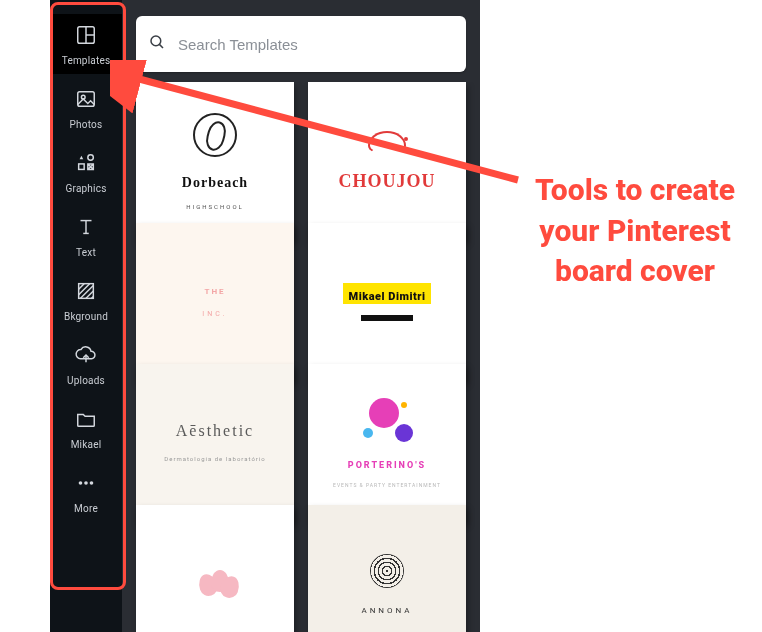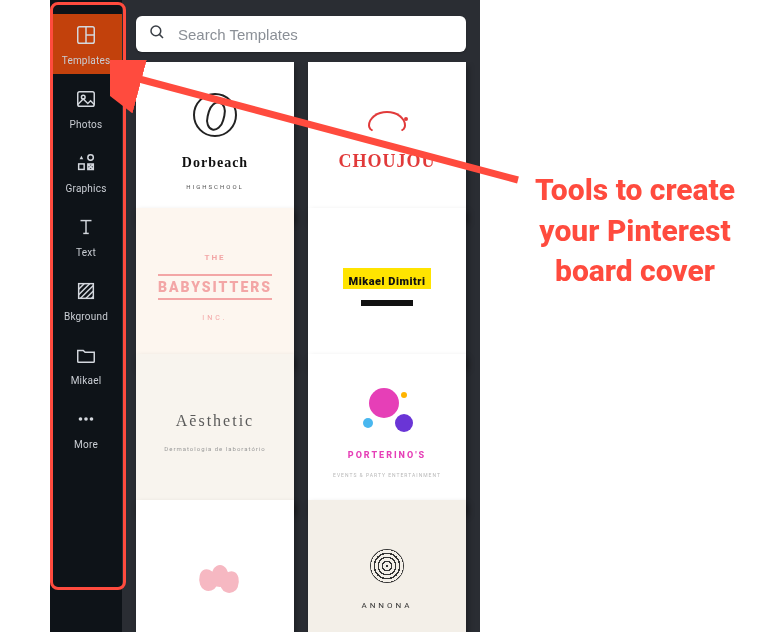--- a/index.html
+++ b/index.html
@@ -1,26 +1,26 @@
 <!DOCTYPE html>
 <html><head>
 <meta charset="utf-8">
 <style>
   html,body{margin:0;padding:0;background:#fff;font-family:-apple-system,BlinkMacSystemFont,"Segoe UI",Roboto,Helvetica,Arial,sans-serif;}
   .stage{position:relative;width:762px;height:632px;overflow:hidden;}
   .app{position:absolute;left:50px;top:0;width:430px;height:632px;background:#2a2d33;display:flex;}
   .sidebar{width:72px;background:#0e1318;display:flex;flex-direction:column;align-items:center;padding-top:14px;gap:4px;}
   .sb-item{width:72px;display:flex;flex-direction:column;align-items:center;justify-content:center;gap:5px;padding:10px 0 8px 0;cursor:pointer;color:#c9cdd3;}
-  .sb-item.active{background:#c2410c;}
+  .sb-item.active{background:#000000;}
   .sb-label{font-size:10px;letter-spacing:.2px;}
   .sb-icon svg{width:22px;height:22px;stroke:#d4d8de;fill:none;stroke-width:1.6;}
   .sb-icon.dots svg circle{fill:#d4d8de;stroke:none;}
   .panel{flex:1;background:#2a2d33;display:flex;flex-direction:column;}
   .search-wrap{padding:16px 14px 10px 14px;}
-  .search{display:flex;align-items:center;gap:10px;background:#fff;border-radius:6px;height:36px;padding:0 12px;box-shadow:0 1px 2px rgba(0,0,0,.25);}
+  .search{display:flex;align-items:center;gap:10px;background:#fff;border-radius:6px;height:56px;padding:0 12px;box-shadow:0 1px 2px rgba(0,0,0,.25);}
   .search input{border:none;outline:none;font-size:15px;color:#333;flex:1;background:transparent;}
   .search input::placeholder{color:#8a8f96;}
   .mag svg{width:18px;height:18px;stroke:#3a3f46;fill:none;stroke-width:2;}
   .grid{flex:1;overflow:hidden;padding:0 14px;display:grid;grid-template-columns:1fr 1fr;gap:14px;align-content:start;}
   .tile{background:#fff;aspect-ratio:1/1;display:flex;align-items:center;justify-content:center;box-shadow:2px 4px 6px rgba(0,0,0,.35);position:relative;overflow:hidden;}
   .tile-inner{display:flex;flex-direction:column;align-items:center;justify-content:center;gap:12px;text-align:center;padding:8px;}
   
   .t-dorbeach .logo{width:40px;height:40px;border:2px solid #222;border-radius:50%;position:relative;}
   .t-dorbeach .logo::before{content:"";position:absolute;left:12px;top:6px;width:14px;height:26px;border:2px solid #222;border-radius:10px 10px 10px 10px / 14px 14px 14px 14px;transform:rotate(15deg);}
   .t-dorbeach .title{font-family:"Times New Roman",serif;font-weight:700;letter-spacing:1px;font-size:14px;color:#111;margin-top:6px;}
@@ -125,20 +125,30 @@
               <line x1="4" y1="10" x2="10" y2="4"></line>
               <line x1="4" y1="16" x2="16" y2="4"></line>
               <line x1="6" y1="20" x2="20" y2="6"></line>
               <line x1="12" y1="20" x2="20" y2="12"></line>
               <line x1="18" y1="20" x2="20" y2="18"></line>
             </svg>
         </span>
         <span class="sb-label">Bkground</span>
       </div>
 
+      <div class="sb-item">
+        <span class="sb-icon">
+          <svg viewBox="0 0 24 24">
+              <path d="M6 16 a5 5 0 0 1 .5-10 a6 6 0 0 1 11 2 a4 4 0 0 1 .5 8 H6z"></path>
+              <line x1="12" y1="12" x2="12" y2="20"></line>
+              <polyline points="9 15 12 12 15 15"></polyline>
+            </svg>
+        </span>
+        <span class="sb-label">Uploads</span>
+      </div>
 
       <div class="sb-item">
         <span class="sb-icon">
           <svg viewBox="0 0 24 24">
               <path d="M3 7 h6 l2 2 h10 v10 a1 1 0 0 1 -1 1 H4 a1 1 0 0 1 -1 -1 Z"></path>
             </svg>
         </span>
         <span class="sb-label">Mikael</span>
       </div>
 
@@ -181,21 +191,20 @@
         <div class="tile t-choujou">
           <div class="tile-inner">
             <div class="shrimp"></div>
             <div class="title">CHOUJOU</div>
           </div>
         </div>
 
         <div class="tile t-baby">
           <div class="tile-inner">
             <div class="the">THE</div>
-            <div class="title">BABYSITTERS</div>
             <div class="inc">INC.</div>
           </div>
         </div>
 
         <div class="tile t-mikael">
           <div class="tile-inner">
             <div class="block"><span class="title">Mikael Dimitri</span></div>
             <div class="bar"></div>
           </div>
         </div>

